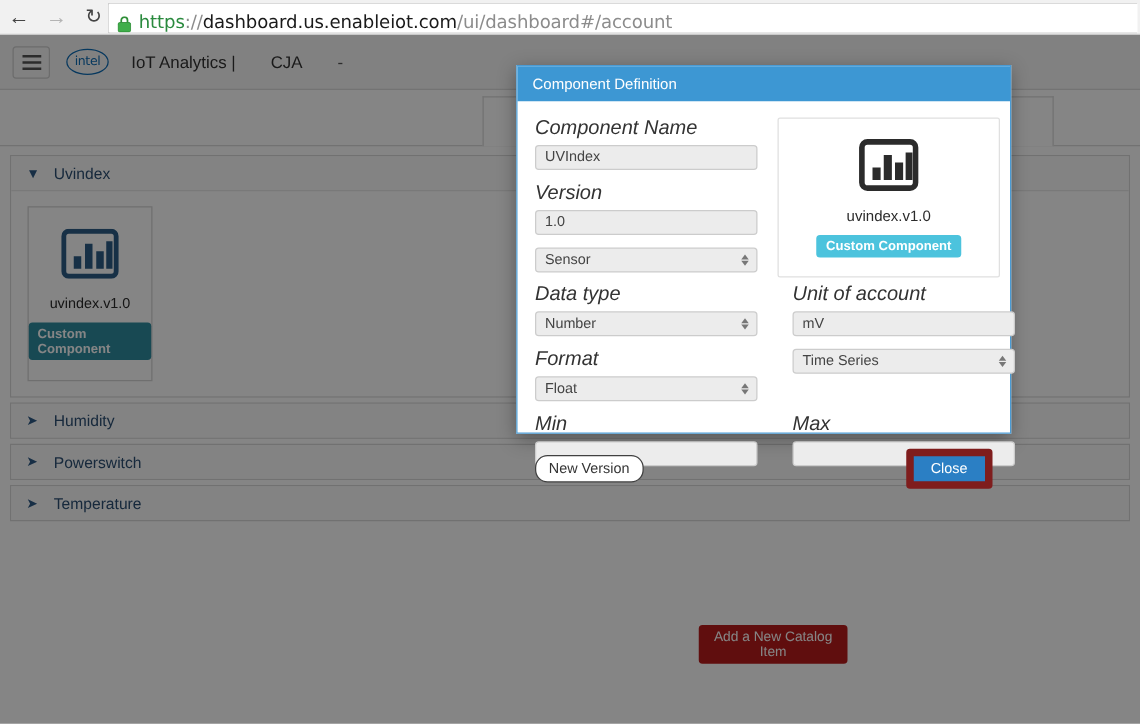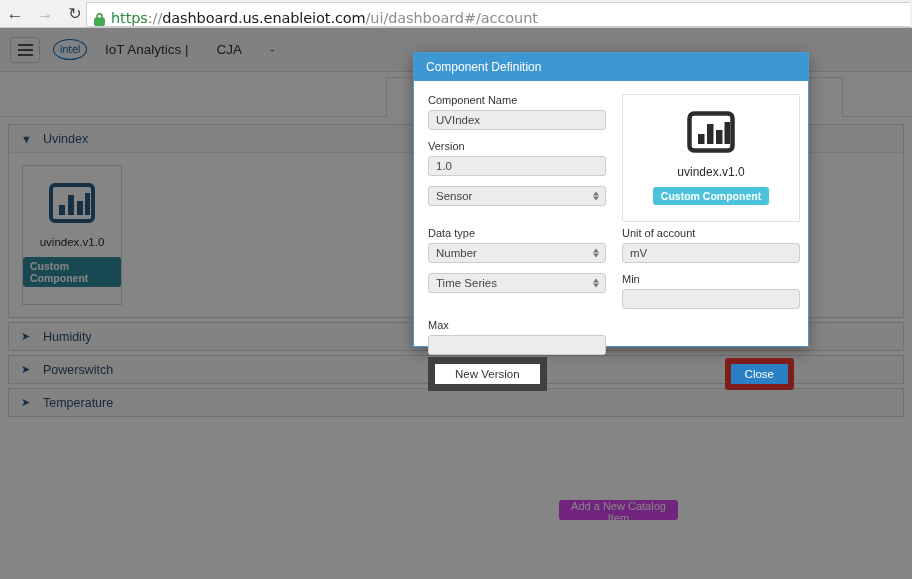--- a/index.html
+++ b/index.html
@@ -151,22 +151,22 @@
   .badge-custom {
     background: #2e8ca0;
     color: #ffffff;
     font-size: 10.5px;
     padding: 3px 7px;
     border-radius: 3px;
     font-weight: bold;
   }
   #add-catalog-item-btn {
     position: absolute; left: 559px; top: 376px;
-    width: 119px; height: 20px;
-    background: #d946ef;
+    width: 119px; height: 31px;
+    background: #b91c1c;
     color: #ffffff;
     border: none; border-radius: 3px;
     font-size: 11px;
     font-family: "Liberation Sans", sans-serif;
   }
 
   
   #modal-overlay {
     position: absolute; top: 28px; left: 0;
     width: 912px; height: 551px;
@@ -197,22 +197,23 @@
     height: 322px;
   }
 
   .col-left  { position: absolute; left: 14px;  top: 13px; width: 178px; }
   .col-right { position: absolute; left: 208px; top: 13px; width: 178px; }
   .row-lower { position: absolute; left: 14px;  top: 146px; width: 372px; }
 
   .field { margin-bottom: 10px; }
   .field-label {
     display: block;
-    font-size: 11px; color: #333;
+    font-size: 16px; color: #333;
     margin-bottom: 4px;
+    font-style: italic;
   }
   .field-input, .field-select {
     width: 100%; height: 20px;
     background: #ececec;
     border: 1px solid #ccc;
     border-radius: 3px;
     font-size: 11.5px;
     color: #444;
     padding: 0 7px;
     font-family: "Liberation Sans", sans-serif;
@@ -252,34 +253,34 @@
   #preview-badge {
     background: #4cc3dd; color: #ffffff;
     font-size: 10.5px; font-weight: bold;
     padding: 3px 8px; border-radius: 3px;
   }
 
   
   .lower-grid {
     display: grid;
     grid-template-columns: 178px 178px;
-    column-gap: 16px;
+    column-gap: 28px;
   }
 
   
   #modal-footer {
     position: absolute; left: 14px; right: 14px; bottom: 12px;
     display: flex; align-items: center; justify-content: space-between;
   }
   #new-version-btn {
     background: #ffffff;
-    border: 7px solid #404040;
-    border-radius: 0;
+    border: 1px solid #404040;
+    border-radius: 10px;
     font-size: 11.5px; color: #333;
-    padding: 4px 20px;
+    padding: 4px 10px;
     font-family: "Liberation Sans", sans-serif;
   }
   #close-btn {
     background: #2b7fc4;
     border: 6px solid #7f1d1d;
     border-radius: 3px;
     color: #ffffff;
     font-size: 11.5px;
     padding: 4px 14px;
     font-family: "Liberation Sans", sans-serif;
@@ -435,20 +436,30 @@
                 <span class="down"></span>
               </span>
           </div>
         </div>
 
         <div class="field">
           <label class="field-label">Unit of account</label>
           <input class="field-input" readonly="" value="mV" style="">
         </div>
 
+        <div class="field">
+          <label class="field-label">Format</label>
+          <div class="field-select">
+            <span>Float</span>
+            <span class="select-arrows">
+                <span class="up"></span>
+                <span class="down"></span>
+              </span>
+          </div>
+        </div>
 
         <div class="field">
           <div class="field-select">
             <span>Time Series</span>
             <span class="select-arrows">
                 <span class="up"></span>
                 <span class="down"></span>
               </span>
           </div>
         </div>

